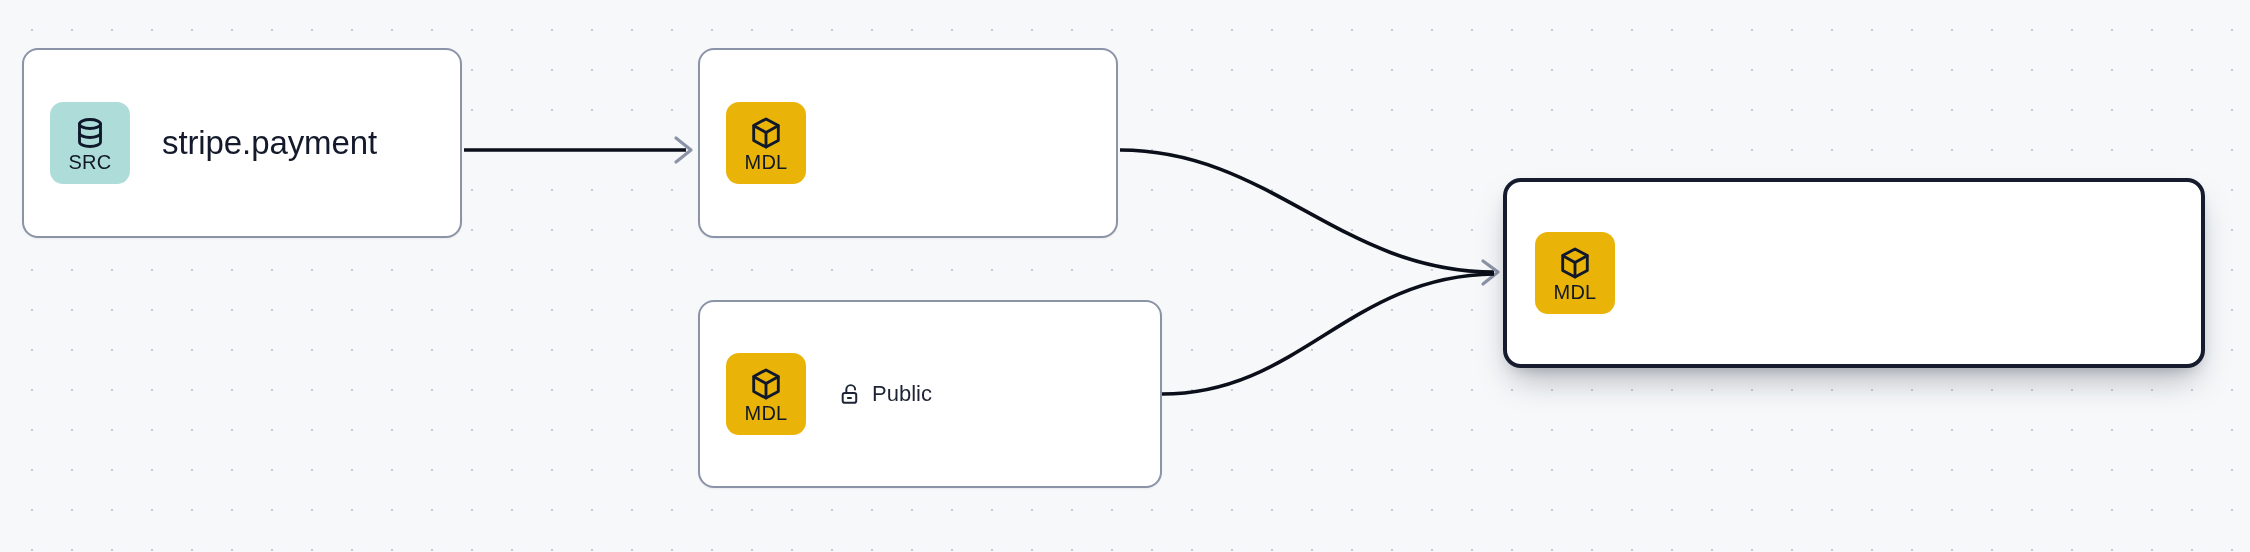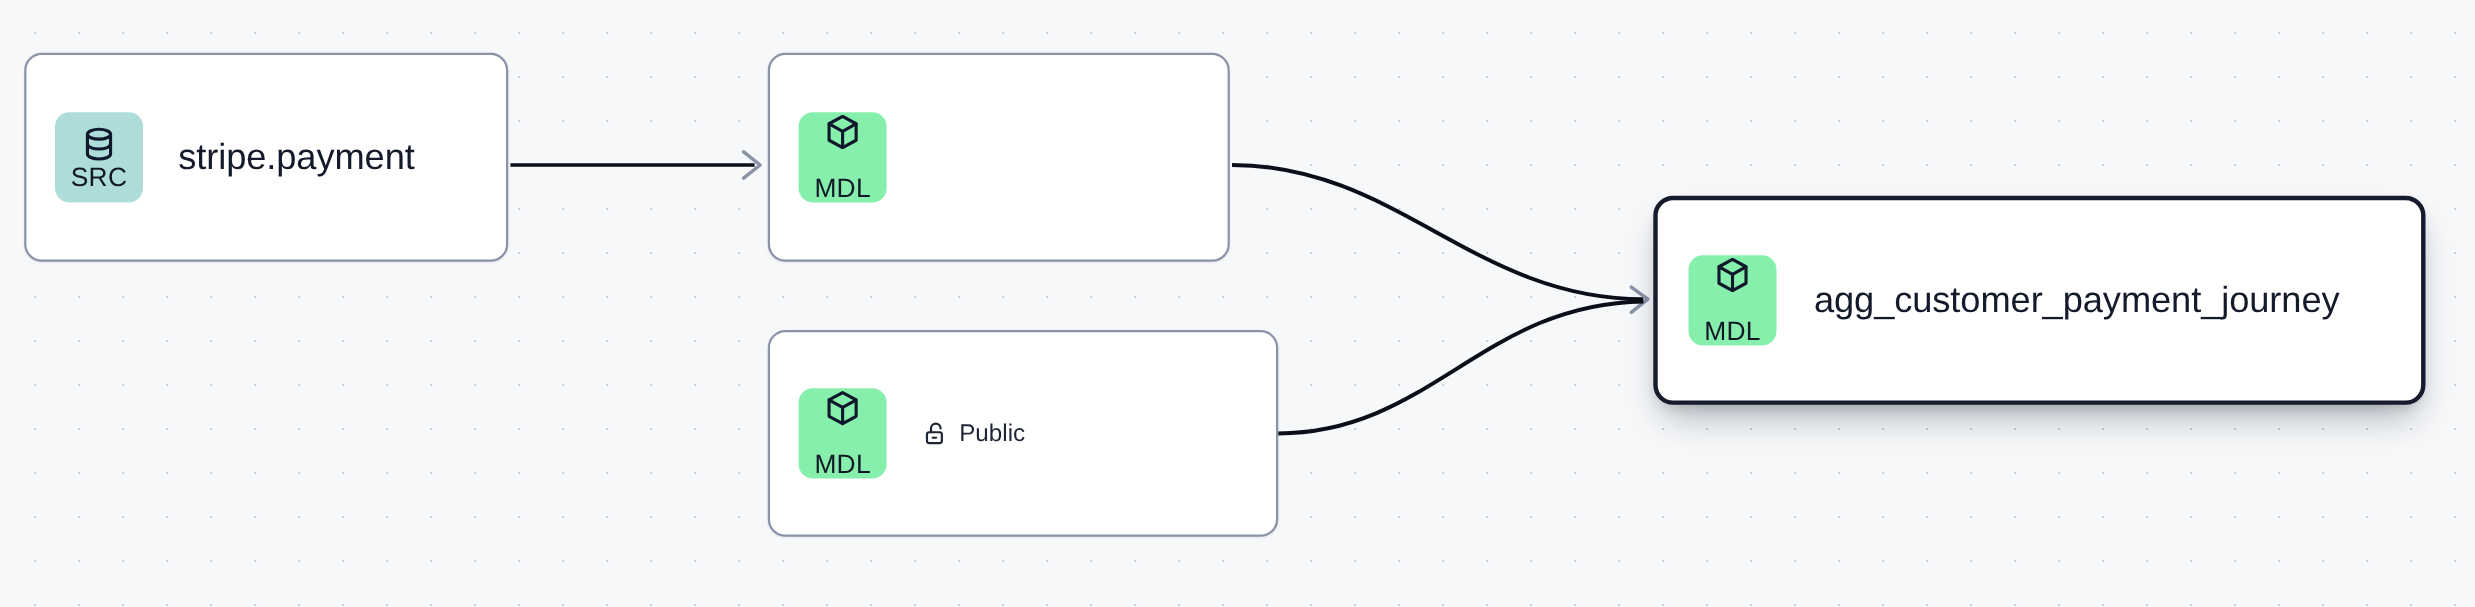--- a/index.html
+++ b/index.html
@@ -45,24 +45,24 @@
     flex:0 0 auto;
     width:80px; height:82px;
     border-radius:13px;
     display:flex;
     flex-direction:column;
     align-items:center;
     justify-content:center;
     gap:1px;
   }
   .badge.src { background:#aeddd9; }
-  .badge.mdl { background:#86efac;justify-content:space-between; }
+  .badge.mdl { background:#eab308; }
   .badge svg { display:block; }
   .badge-text {
-    font-size:24px;
+    font-size:20px;
     line-height:1;
     letter-spacing:.2px;
     color:#111827;
     font-family:"Liberation Sans", sans-serif;
   }
   .node-body {
     display:flex;
     flex-direction:column;
     justify-content:flex-end;
     gap:8px;
@@ -156,18 +156,15 @@
 
   <div class="node selected" style="left:1503px; top:178px; width:702px; height:190px; padding:0 0 0 28px;">
     <div class="badge mdl">
       <svg width="36" height="36" viewBox="0 0 24 24" fill="none" stroke="#10182b" stroke-width="1.9" stroke-linecap="round" stroke-linejoin="round">
         <path d="M12 2.6 20.2 7v10L12 21.4 3.8 17V7z"></path>
         <path d="M3.9 7.1 12 11.6l8.1-4.5"></path>
         <path d="M12 11.6v9.8"></path>
       </svg>
       <span class="badge-text">MDL</span>
     </div>
-    <div class="node-body" style="margin-left:34px;">
-      <div class="node-title">agg_customer_payment_journey</div>
-    </div>
   </div>
 
 </div>
 
 </body></html>

